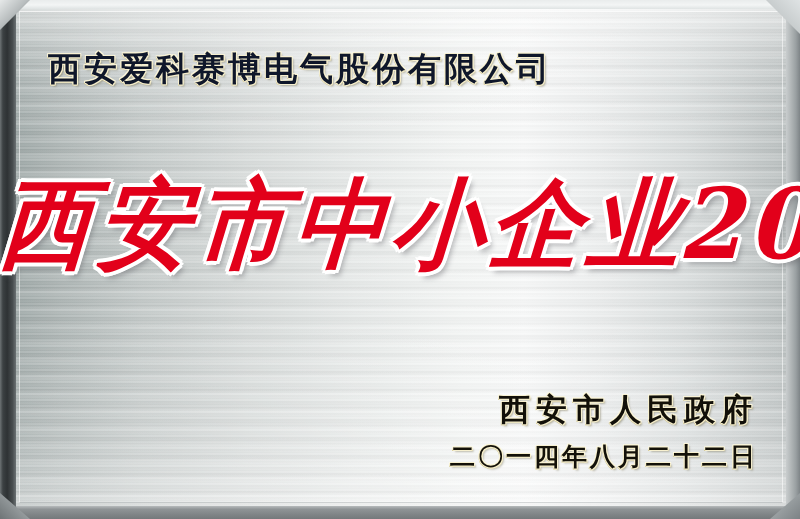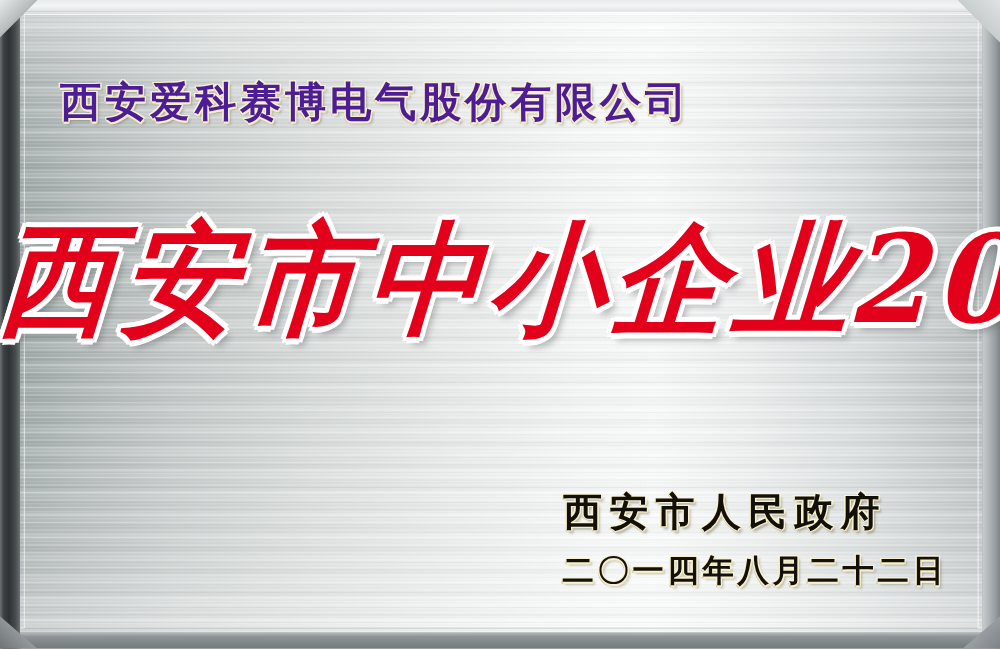--- a/index.html
+++ b/index.html
@@ -125,26 +125,26 @@
     border-bottom-color:rgba(120,128,130,0.30);
     pointer-events:none;
   }
 
   
   .content{position:absolute;inset:0;z-index:8;}
 
   
   .company{
     position:absolute;
-    left:48px;top:60px;
+    left:48px;top:47px;
     font-family:"DejaVu Serif","Liberation Serif",serif;
     font-size:33px;
     font-weight:700;
     letter-spacing:3px;
-    color:#4c1d95;
+    color:#0f172a;
     white-space:nowrap;
     text-shadow:
        1px 0 0 #f6efcf, -1px 0 0 #f6efcf,
        0 1px 0 #f6efcf, 0 -1px 0 #f6efcf,
        1px 1px 0 #efe5b9, -1px -1px 0 #fffbe4,
        1px -1px 0 #fffbe4, -1px 1px 0 #d8cb95,
        2px 2px 2px rgba(90,80,40,.35);
   }
 
   
@@ -186,20 +186,21 @@
     font-weight:700;
     letter-spacing:6px;
     color:#121009;
     white-space:nowrap;
     text-shadow:
        1px 0 0 #f7f0d0, -1px 0 0 #f7f0d0,
        0 1px 0 #f7f0d0, 0 -1px 0 #f7f0d0,
        1px 1px 0 #eee3b4, -1px -1px 0 #fffce8,
        1px -1px 0 #fffce8, -1px 1px 0 #d5c88e,
        2px 2px 2px rgba(85,76,38,.38);
+    text-align: right;
   }
   .issue-date{
     margin-top:9px;
     font-family:"DejaVu Serif","Liberation Serif",serif;
     font-size:25px;
     font-weight:700;
     letter-spacing:3px;
     color:#131109;
     white-space:nowrap;
     text-shadow:

